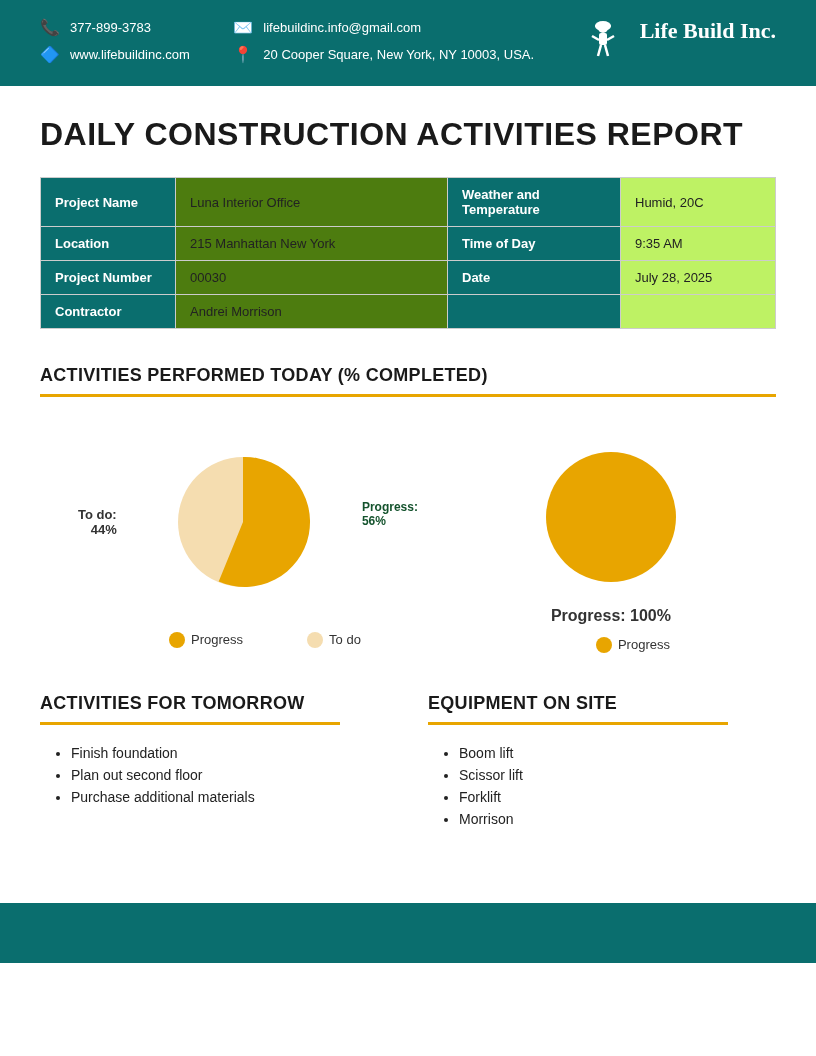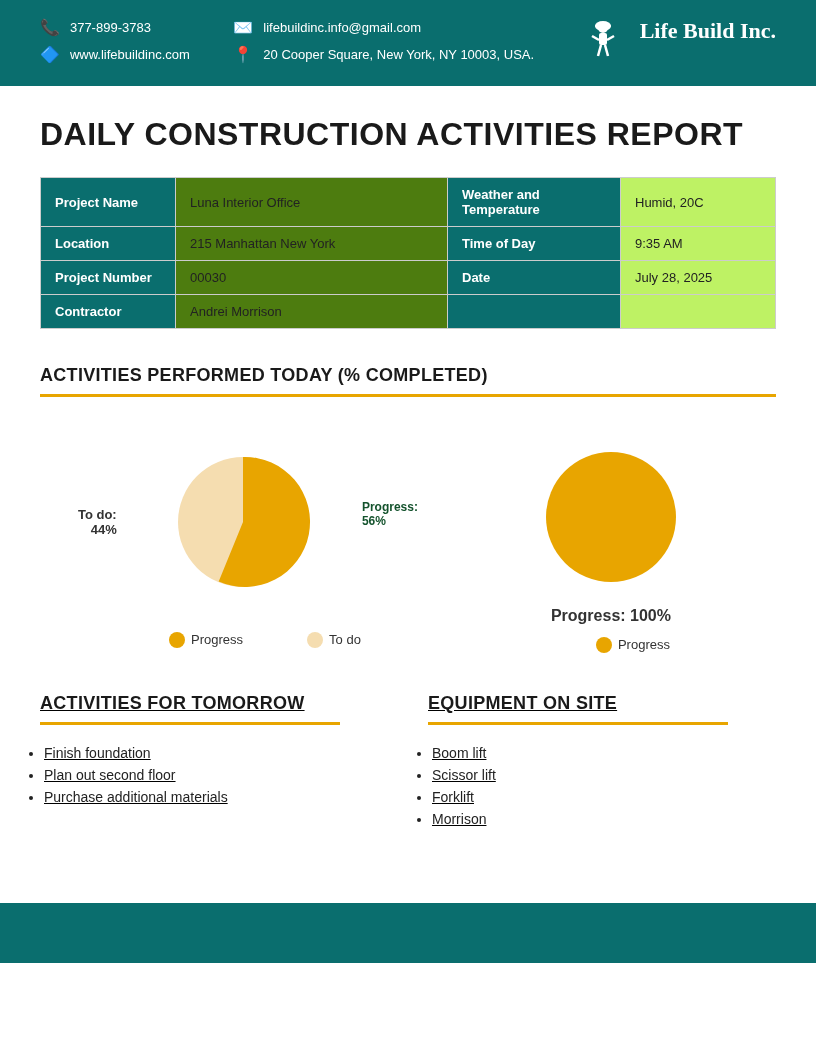--- a/index.html
+++ b/index.html
@@ -59,23 +59,23 @@
 
     
     .pie-svg { width: 160px; height: 160px; }
 
     
     .legend { display: flex; gap: 20px; align-items: center; margin-top: 8px; }
     .legend-item { display: flex; align-items: flex-start; gap: 6px; font-size: 13px; color: #333; margin-left: 44px; }
     .legend-dot { width: 16px; height: 16px; border-radius: 50%; }
 
     
-    .bottom-sections { display: flex; gap: 40px; margin-top: 20px; text-decoration: underline; }
+    .bottom-sections { display: flex; gap: 40px; margin-top: 20px; }
     .bottom-section { flex: 1; }
-    .bottom-section ul { margin-left: 4px; }
+    .bottom-section ul { margin-left: 31px; }
     .bottom-section ul li { font-size: 14px; color: #222; margin-bottom: 6px; }
 
     
     .footer {
       background: #0a6e6e; height: 60px; margin-top: 40px;
     }
   </style>
 </head>
 <body>
 

